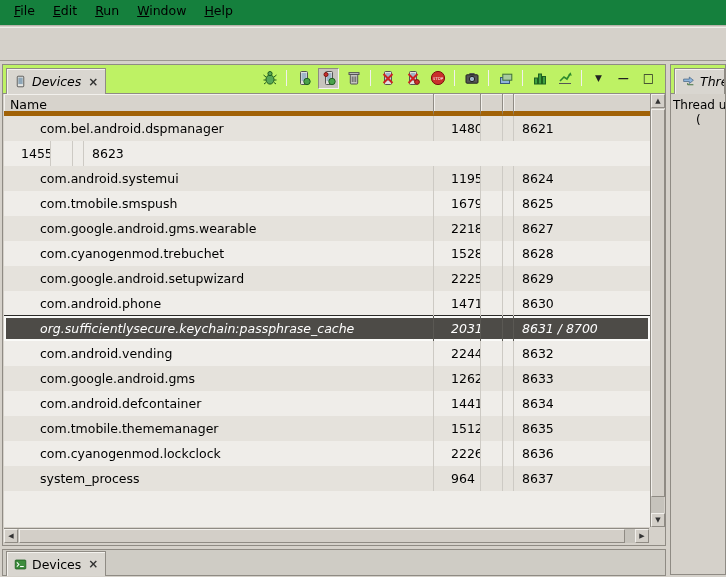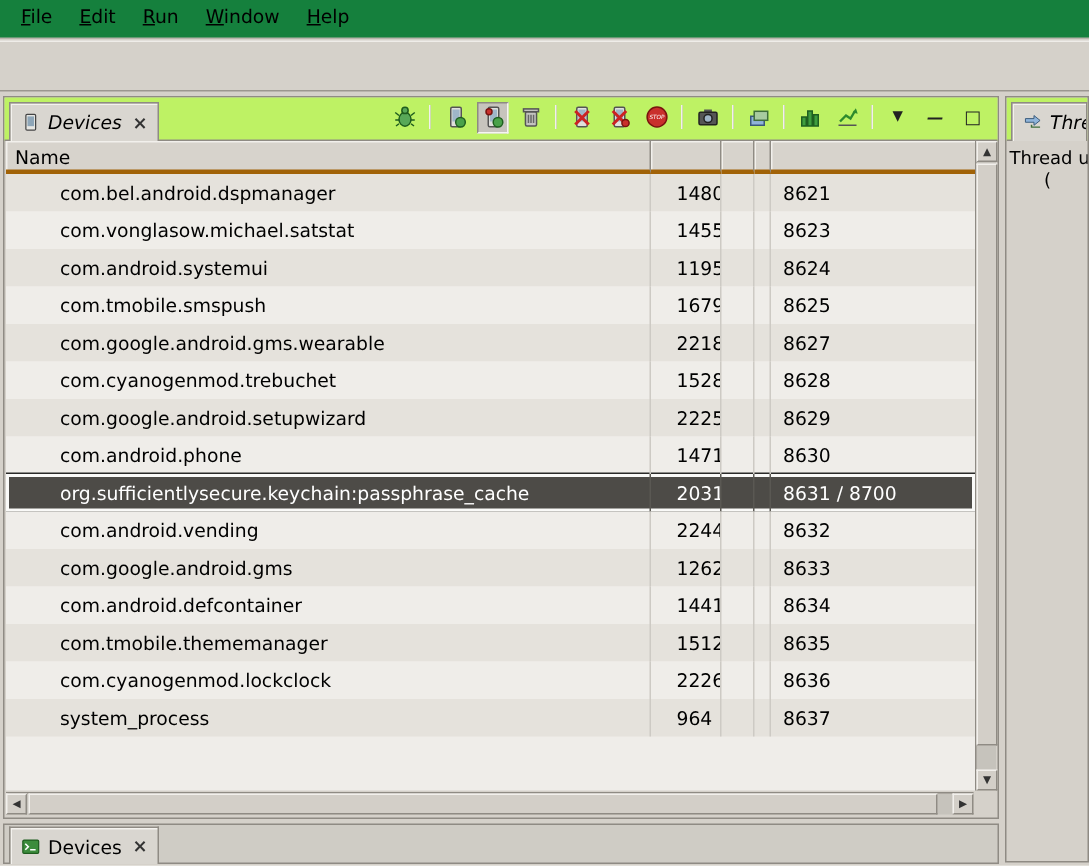--- a/index.html
+++ b/index.html
@@ -37,42 +37,42 @@
   .tb-icons { margin-left:auto; align-self:center; display:flex; align-items:center;
     gap:4px; padding-right:6px; position:relative; top:-1px; }
   .tbtn { width:21px; height:21px; display:flex; align-items:center; justify-content:center;
     border:1px solid transparent; cursor:default; }
   .tbtn.pressed { border-color:#8e8a82 #f6f5f2 #f6f5f2 #8e8a82; background:#c7c4bd; }
   .tbsep { width:1px; height:16px; background:#9b978f; border-right:1px solid #f2f0ec; margin:0 2px; }
   .glyphbtn { font-size:9px; color:#222; line-height:1; }
 
   
   .table-header { position:absolute; left:1px; top:29px; right:15px; height:22px; display:flex; }
-  .hcell { background:#d7d3cc; border-right:1px solid #8f8b84; border-bottom:3px solid #a16207;
+  .hcell { background:#d7d3cc; border-right:1px solid #8f8b84; border-bottom:5px solid #a16207;
     box-shadow:inset 1px 1px 0 #f2f0ec; line-height:21px; padding-left:6px;
     white-space:nowrap; overflow:hidden; }
   .hcell.h-name { width:430px; }
   .hcell.h-pid  { width:47px; }
   .hcell.h-c1   { width:22px; }
   .hcell.h-c2   { width:11px; }
   .hcell.h-port { flex:1; border-right:none; }
 
   .rows { position:absolute; left:1px; top:51px; right:15px; bottom:18px; overflow:hidden;
     background:#efede9; }
   .row { display:flex; height:25px; line-height:25px; }
   .row:nth-child(odd)  { background:#e5e2dc; }
   .row:nth-child(even) { background:#efede9; }
   .c { white-space:nowrap; overflow:hidden; border-right:1px solid #cdcac4; }
   .c.name { width:430px; padding-left:36px; }
   .c.pid  { width:47px; padding-left:17px; }
   .c.c1   { width:22px; }
   .c.c2   { width:11px; }
   .c.port { flex:1; padding-left:8px; border-right:none; }
   .row.selected { background:#4d4b47 !important; color:#fff;
-    box-shadow:inset 0 0 0 2px #fafaf8, 0 -1px 0 #2a2a28, 0 1px 0 #2a2a28; }
+    box-shadow:inset 0 0 0 2px #fafaf8, 0 -1px 0 #2a2a28, 0 1px 0 #2a2a28;font-style:italic; }
   .row.selected .c { border-right-color:#5a5853; }
 
   
   .vscroll { position:absolute; top:29px; right:1px; width:14px; bottom:18px;
     background:#c6c3bc; border-left:1px solid #8f8b84; }
   .sbtn { position:absolute; background:#d3cfc8; border:1px solid;
     border-color:#f2f0ec #8f8b84 #8f8b84 #f2f0ec; display:flex; align-items:center;
     justify-content:center; font-size:7px; color:#333; cursor:default; }
   .vscroll .up   { left:0; top:0; width:14px; height:14px; }
   .vscroll .down { left:0; bottom:0; width:14px; height:14px; }
@@ -233,21 +233,20 @@
 
     <div class="rows">
       <div class="row">
           <div class="c name">com.bel.android.dspmanager</div>
           <div class="c pid">1480</div>
           <div class="c c1"></div>
           <div class="c c2"></div>
           <div class="c port">8621</div>
         </div>
       <div class="row">
-          <div class="c name">com.vonglasow.michael.satstat</div>
           <div class="c pid">14553</div>
           <div class="c c1"></div>
           <div class="c c2"></div>
           <div class="c port">8623</div>
         </div>
       <div class="row">
           <div class="c name">com.android.systemui</div>
           <div class="c pid">1195</div>
           <div class="c c1"></div>
           <div class="c c2"></div>

